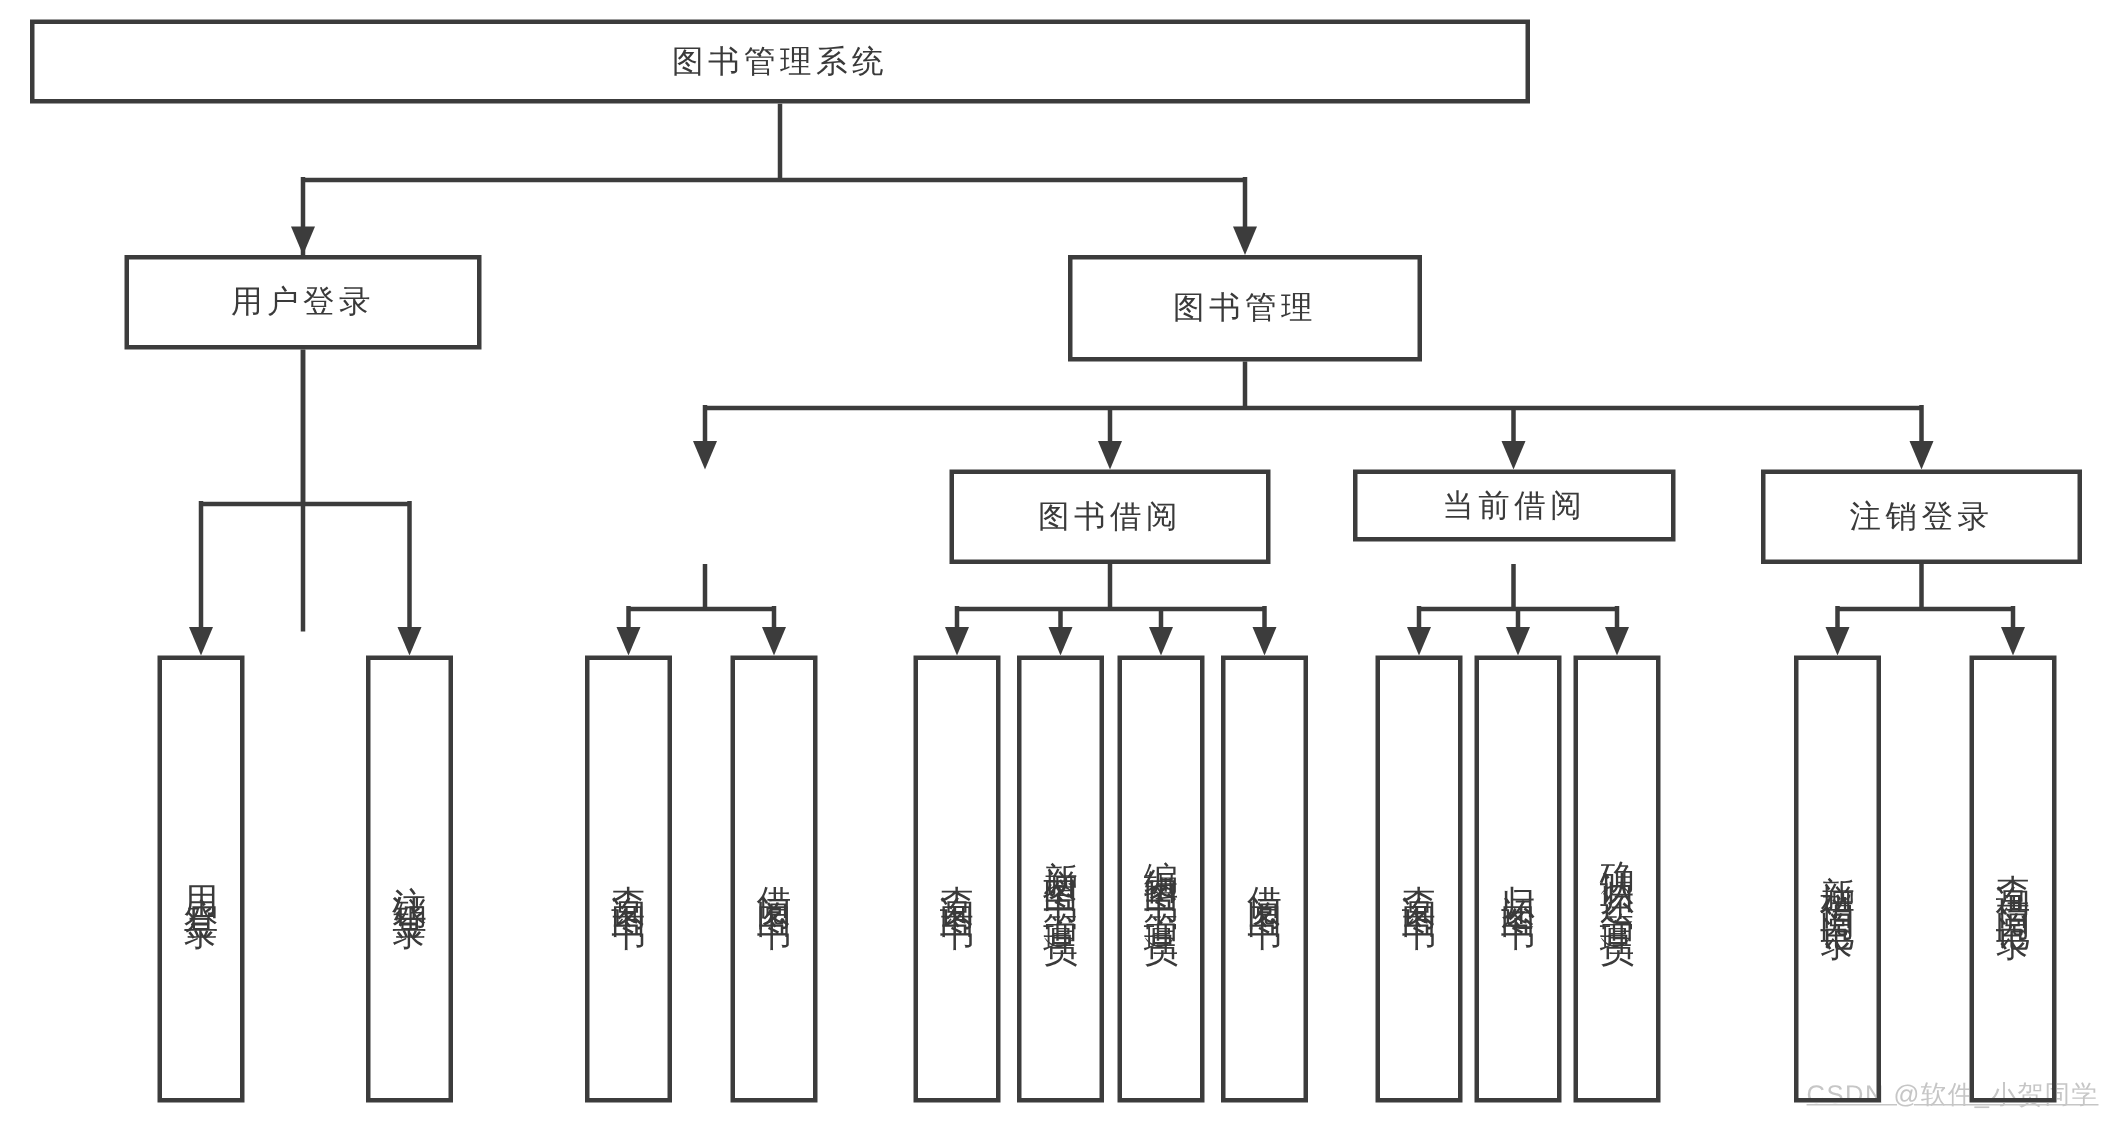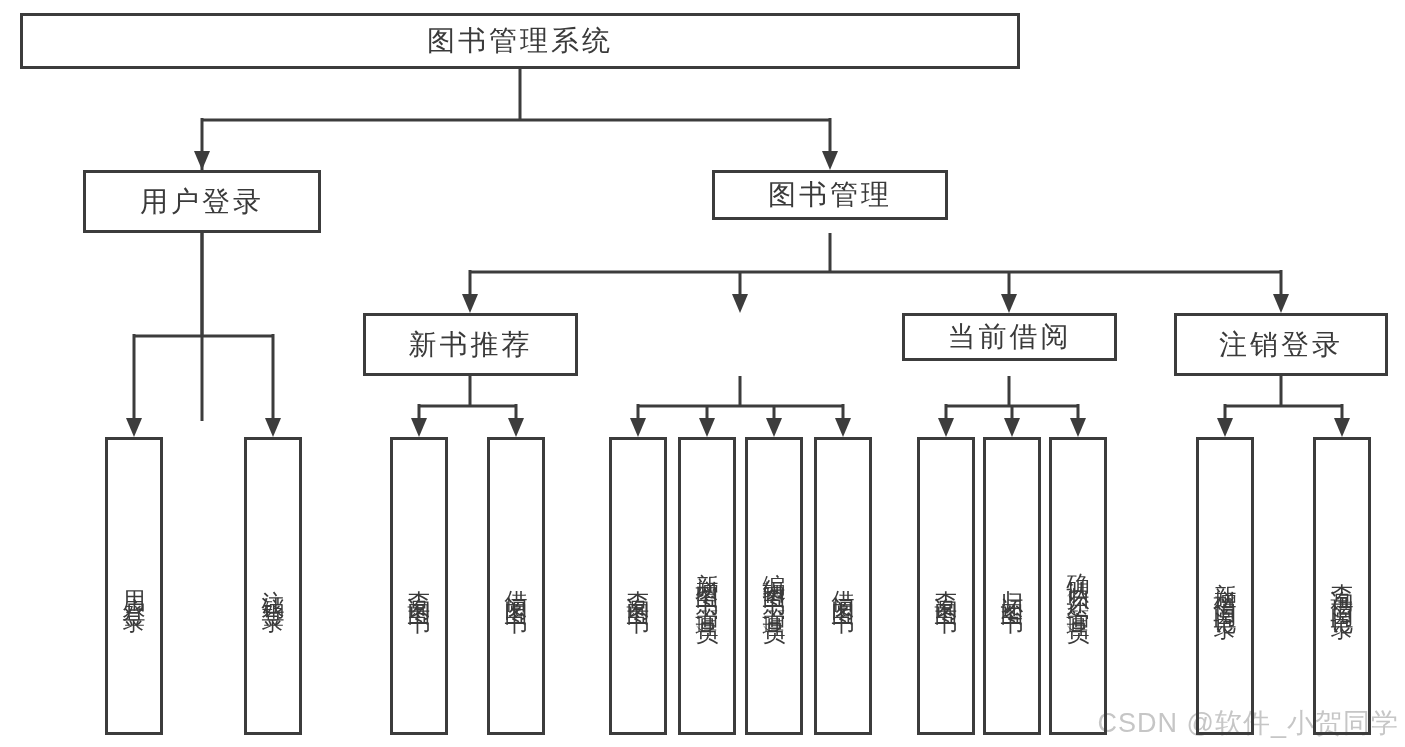--- a/index.html
+++ b/index.html
@@ -21,41 +21,42 @@
     box-sizing: border-box;
     background: #ffffff;
     border: 3px solid #3c3c3c;
     display: flex;
     align-items: center;
     justify-content: center;
     z-index: 1;
   }
   .box .lbl {
     color: #3a3a3a;
-    font-size: 28px;
+    font-size: 21px;
     letter-spacing: 3px;
     white-space: nowrap;
     line-height: 1;
   }
   .box.v .lbl {
     writing-mode: vertical-rl;
     font-size: 23px;
     letter-spacing: 7px;
     line-height: 1;
     white-space: normal;
   }
   .watermark {
     position: absolute;
     right: 6px;
     bottom: 6px;
     z-index: 2;
     color: #c6c6c6;
-    font-size: 27px;
+    font-size: 17px;
     letter-spacing: 1px;
     mix-blend-mode: darken;
+    text-decoration: underline;
   }
 </style>
 </head>
 <body>
 
 <div class="canvas">
 
   <svg class="connectors" width="1405" height="747" viewBox="0 0 1405 747">
     <g stroke="#3c3c3c" stroke-width="3" fill="none">
       <path d="M520,69 V120 M202,120 H830 M202,118 V421 M830,118 V153"></path>
@@ -89,26 +90,26 @@
     </g>
   </svg>
 
   <div class="box h" style="left:20px; top:13px; width:1000px; height:56px">
     <span class="lbl">图书管理系统</span>
   </div>
 
   <div class="box h" style="left:83px; top:170px; width:238px; height:63px">
     <span class="lbl">用户登录</span>
   </div>
-  <div class="box h" style="left:712px; top:170px; width:236px; height:50px">
+  <div class="box h" style="left:712px; top:170px; width:236px; height:71px">
     <span class="lbl">图书管理</span>
   </div>
 
-  <div class="box h" style="left:363px; top:313px; width:215px; height:63px">
-    <span class="lbl">新书推荐</span>
+  <div class="box h" style="left:633px; top:313px; width:214px; height:63px">
+    <span class="lbl">图书借阅</span>
   </div>
   <div class="box h" style="left:902px; top:313px; width:215px; height:48px">
     <span class="lbl">当前借阅</span>
   </div>
   <div class="box h" style="left:1174px; top:313px; width:214px; height:63px">
     <span class="lbl">注销登录</span>
   </div>
 
   <div class="box v" style="left:105px; top:437px; width:58px; height:298px">
     <span class="lbl">用户登录</span>

